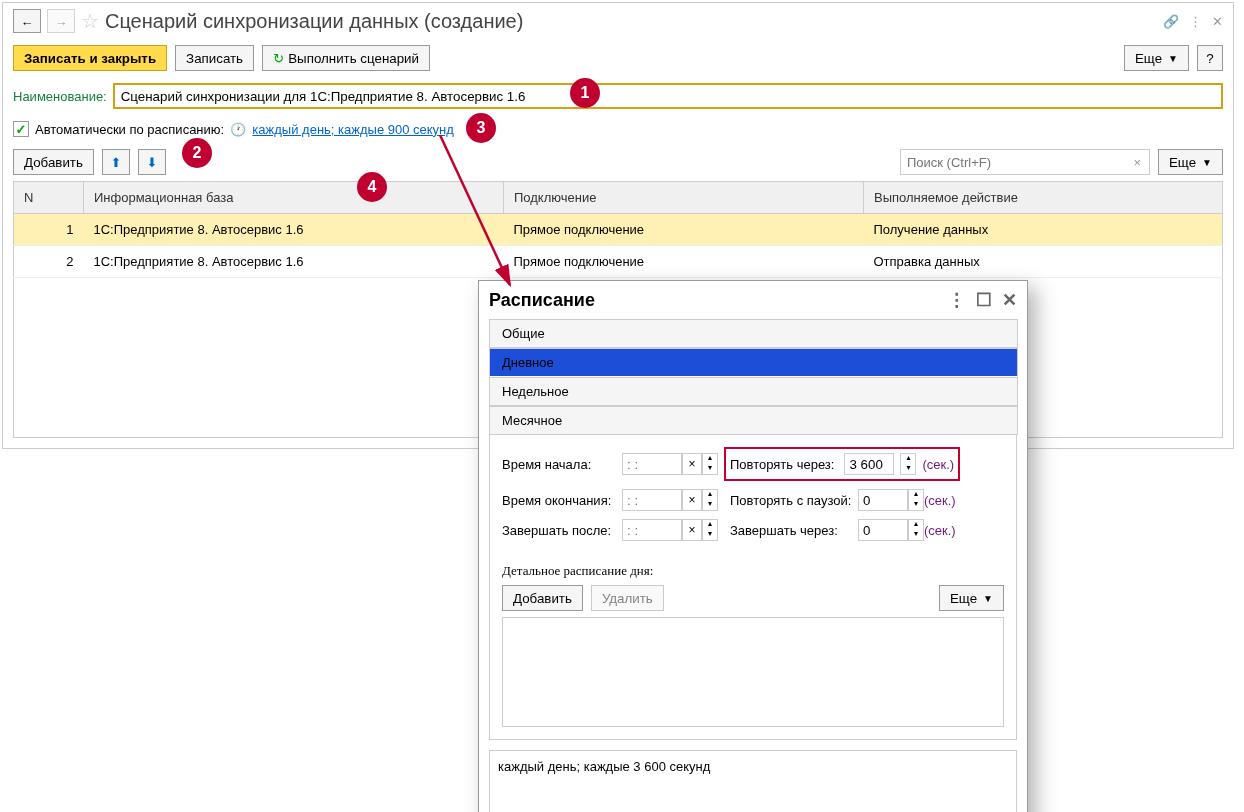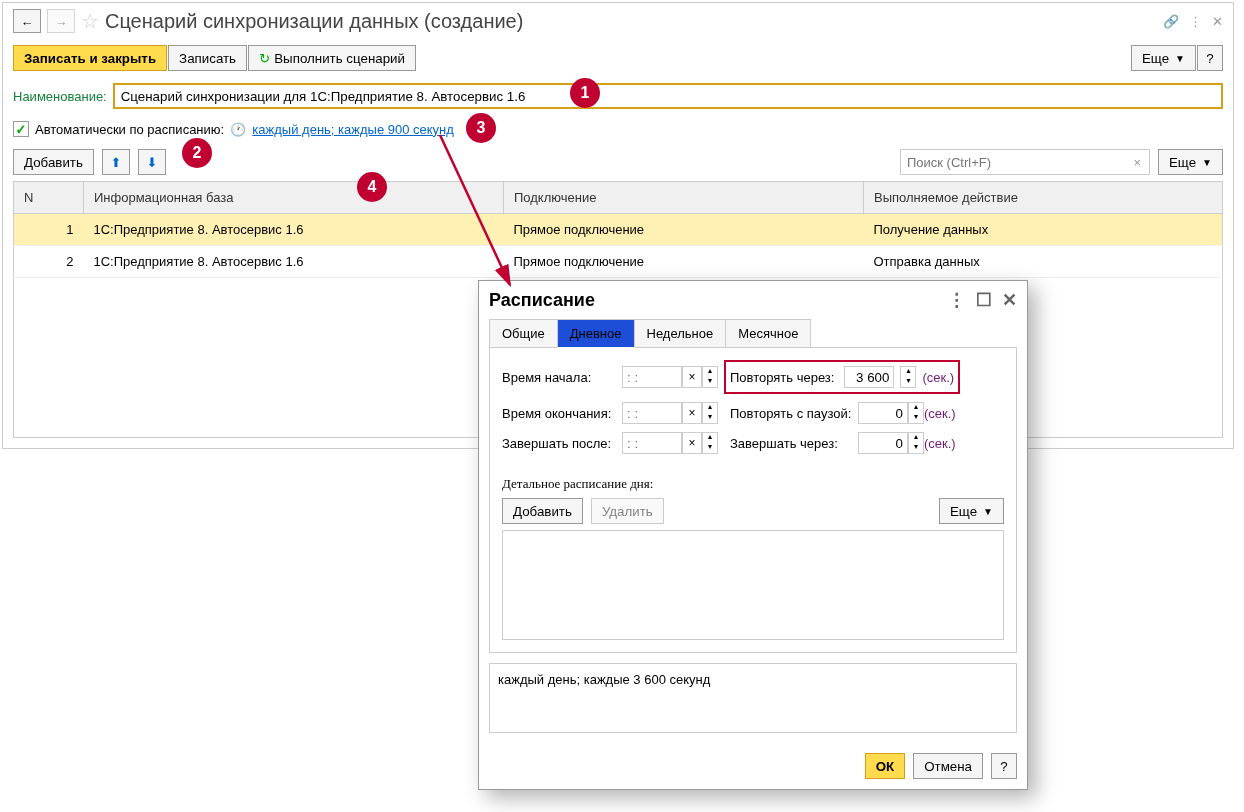--- a/index.html
+++ b/index.html
@@ -4,21 +4,21 @@
 <style>
 * { box-sizing: border-box; font-family: Arial, sans-serif; }
 body { margin: 0; background: #fff; font-size: 13px; position: relative; width: 1244px; height: 812px; overflow: hidden; }
 .window { border: 1px solid #ccc; width: 1232px; margin: 2px; }
 .titlebar { display: flex; align-items: center; padding: 6px 10px; gap: 6px; }
 .nav-btn { width: 28px; height: 24px; border: 1px solid #999; background: #f5f5f5; display: flex; align-items: center; justify-content: center; cursor: pointer; }
 .nav-btn.disabled { opacity: 0.4; }
 .star-icon { color: #ccc; font-size: 20px; }
 .title-text { font-size: 20px; color: #444; flex: 1; }
 .title-right { display: flex; gap: 10px; align-items: center; color: #999; }
-.toolbar { display: flex; align-items: center; padding: 6px 10px; gap: 1px; }
+.toolbar { display: flex; align-items: center; padding: 6px 10px; gap: 8px; }
 .btn { border: 1px solid #999; background: #f5f5f5; padding: 4px 10px; cursor: pointer; display: inline-flex; align-items: center; gap: 4px; height: 26px; }
 .btn-yellow { background: #ffdb4d; border-color: #d4a017; font-weight: bold; }
 .btn-help { width: 26px; justify-content: center; }
 .spacer { flex: 1; }
 .form-row { display: flex; align-items: center; padding: 6px 10px; gap: 6px; }
 .label { color: #15803d; }
 .name-input { flex: 1; border: 2px solid #d4a017; padding: 4px 6px; height: 26px; }
 .checkbox-wrap { display: flex; align-items: center; gap: 6px; }
 .checkbox { width: 16px; height: 16px; border: 1px solid #999; display: flex; align-items: center; justify-content: center; color: #0a0; font-weight: bold; }
 .schedule-link { color: #0066cc; text-decoration: underline; cursor: pointer; }
@@ -34,33 +34,33 @@
 .table { width: calc(100% - 20px); margin: 0 10px; border: 1px solid #ccc; border-collapse: collapse; }
 .table th { text-align: left; padding: 8px 10px; background: #f0f0f0; border: 1px solid #ccc; font-weight: normal; color: #333; }
 .table td { padding: 8px 10px; border-bottom: 1px solid #eee; }
 .table tr.selected td { background: #fff0b3; }
 .table-space { height: 160px; border: 1px solid #ccc; border-top: none; margin: 0 10px 10px; }
 .badge { position: absolute; width: 30px; height: 30px; background: #c00030; color: #fff; border-radius: 50%; display: flex; align-items: center; justify-content: center; font-weight: bold; font-size: 16px; z-index: 100; }
 .dialog { position: absolute; left: 478px; top: 280px; width: 550px; background: #fff; border: 1px solid #999; box-shadow: 8px 8px 20px rgba(0,0,0,0.3); z-index: 50; }
 .dialog-title { display: flex; align-items: center; padding: 8px 10px; font-size: 18px; font-weight: bold; }
 .dialog-title .spacer { flex: 1; }
 .dialog-icons { display: flex; gap: 10px; color: #666; }
-.tabs { display: flex; padding: 0 10px; }
+.tabs { display: flex; padding: 0 10px; flex-direction: column; }
 .tab { border: 1px solid #ccc; padding: 6px 12px; background: #f5f5f5; cursor: pointer; margin-right: -1px; }
 .tab.active { background: #1d4ed8; border-bottom: 1px solid #fff; position: relative; z-index: 2; }
 .tab-content { border: 1px solid #ccc; margin: -1px 10px 10px; padding: 12px; }
 .field-row { display: flex; align-items: center; margin-bottom: 8px; }
 .field-label { width: 120px; }
 .time-input { border: 1px solid #ccc; padding: 2px 4px; width: 60px; height: 22px; }
 .spinner { display: flex; flex-direction: column; border: 1px solid #ccc; width: 16px; height: 22px; }
 .spinner span { flex: 1; font-size: 8px; text-align: center; line-height: 1; cursor: pointer; }
 .clear-btn { border: 1px solid #ccc; width: 20px; height: 22px; display: flex; align-items: center; justify-content: center; cursor: pointer; font-size: 12px; }
 .highlight-box { border: 2px solid #c00030; padding: 4px; display: flex; align-items: center; gap: 6px; }
 .highlight-input { border: 2px solid #d4a017; margin-left: 4px; }
-.num-input { border: 1px solid #ccc; padding: 2px 4px; width: 50px; height: 22px; text-align: right; }
+.num-input { border: 1px solid #ccc; padding: 2px 4px; width: 50px; height: 22px; }
 .sec-label { color: #701a75; }
 .detail-label { margin: 22px 0 6px; font-family: Liberation Serif, serif; }
 .detail-toolbar { display: flex; gap: 8px; margin-bottom: 6px; }
 .detail-list { border: 1px solid #ccc; height: 110px; }
 .desc-box { border: 1px solid #ccc; margin: 0 10px 10px; padding: 8px; height: 70px; }
 .dialog-footer { display: flex; justify-content: flex-end; gap: 8px; padding: 10px; }
 .arrow-svg { position: absolute; z-index: 80; pointer-events: none; }
 </style>
 </head>
 <body>

